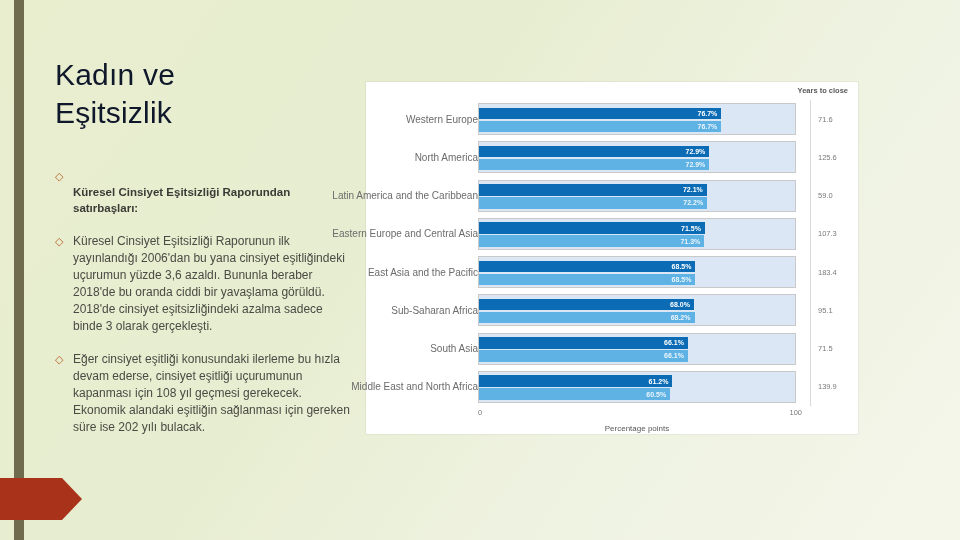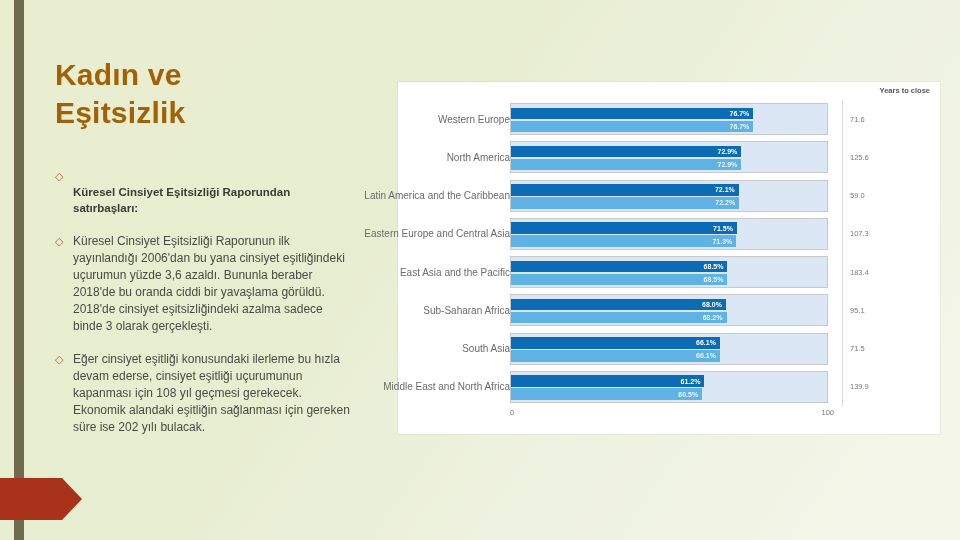--- a/index.html
+++ b/index.html
@@ -19,40 +19,39 @@
   
   .arrow-banner {
     position:absolute; left:0; top:478px; width:82px; height:42px;
     background:#a8331a;
     clip-path:polygon(0 0, 62px 0, 82px 21px, 62px 42px, 0 42px);
   }
 
   
   .title {
     position:absolute; left:55px; top:56px; width:300px;
-    font-size:30px; line-height:1.28; color:#a16207; font-weight:700;
+    font-size:30px; line-height:1.28; color:#0f172a; font-weight:400;
     letter-spacing:.2px;
   }
 
   
   .bullets { position:absolute; left:55px; top:168px; width:300px; }
   .bullet-row { display:flex; align-items:flex-start; margin-bottom:16px; }
   .bullet-icon {
     width:18px; flex:0 0 18px; padding-top:3px;
     color:#b4642a; font-size:11px; line-height:1; text-align:left;
   }
   .bullet-text { flex:1; font-size:12px; line-height:1.42; color:#4a4a44; }
   .bullet-row.lead .bullet-text { font-weight:bold; color:#3b3b36; font-size:11.5px;margin-top:16px; }
 
   
   .chart-card {
-    position:absolute; left:366px; top:82px; width:542px; height:352px;
+    position:absolute; left:366px; top:82px; width:492px; height:352px;
     background:#ffffff;
     box-shadow:0 0 0 1px rgba(0,0,0,.04);
-    margin-left:32px;
   }
   .chart-header {
     position:absolute; right:10px; top:4px;
     font-size:7.5px; font-weight:bold; color:#595959;
   }
 
   .plot-wrap {
     position:absolute; left:0; top:18px; width:546px; height:306px;
   }
 
@@ -247,15 +246,16 @@
             </div>
           </div>
           <div class="years">139.9</div>
         </div>
       </div>
   </div>
   <div class="axis">
     <span class="a0">0</span>
     <span class="a100">100</span>
   </div>
+  <div class="axis-title">Percentage points</div>
 </div>
 
 <div class="arrow-banner"></div>
 
 </body></html>

